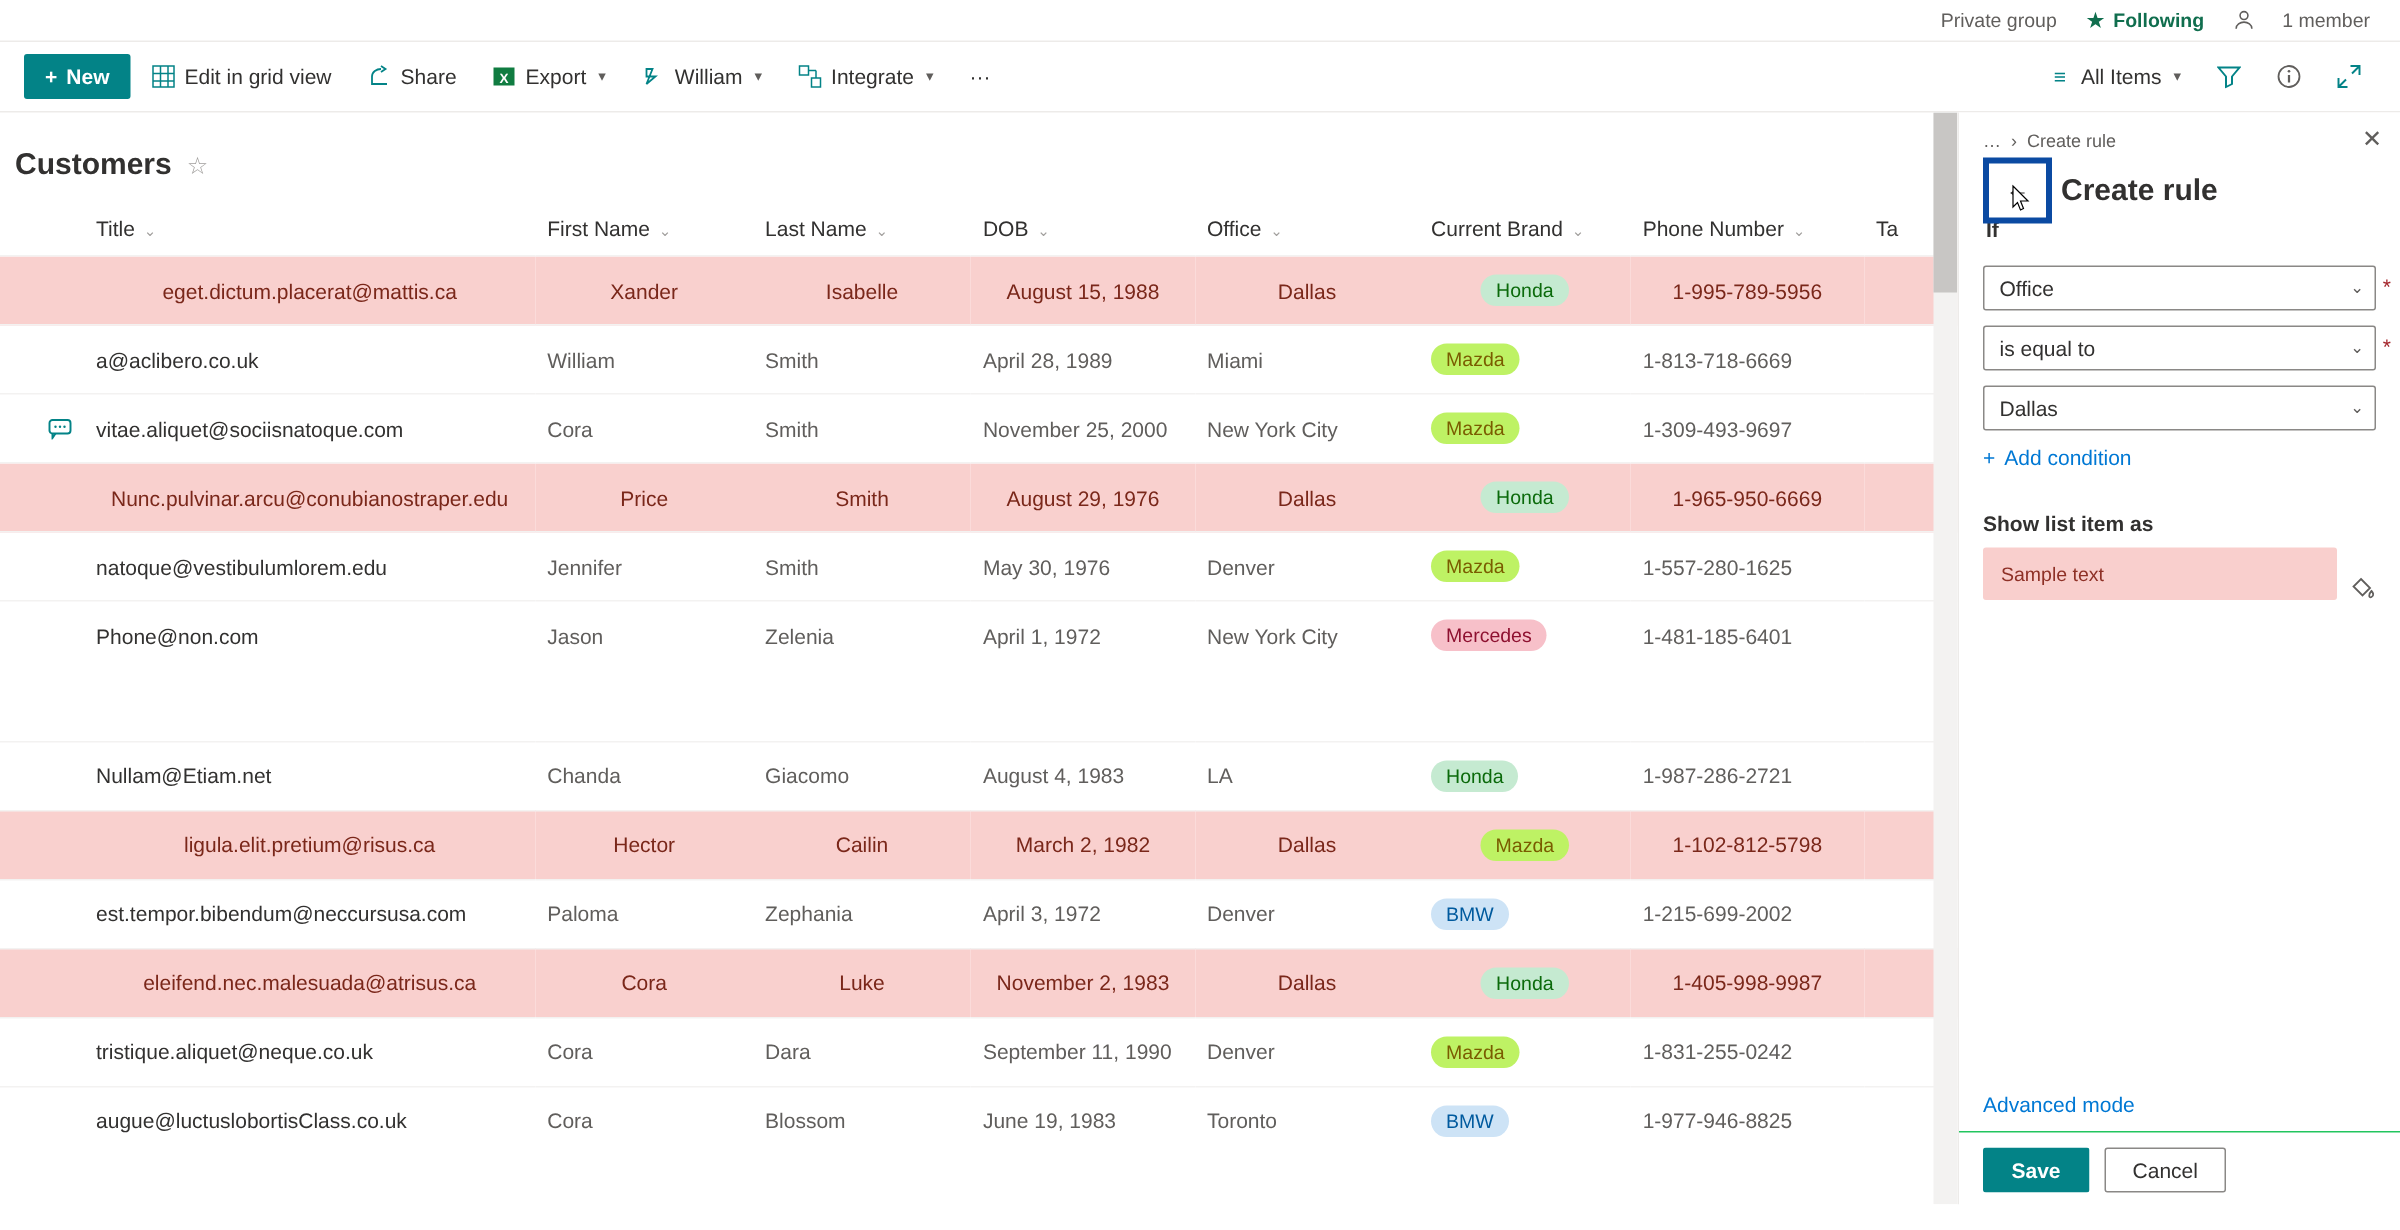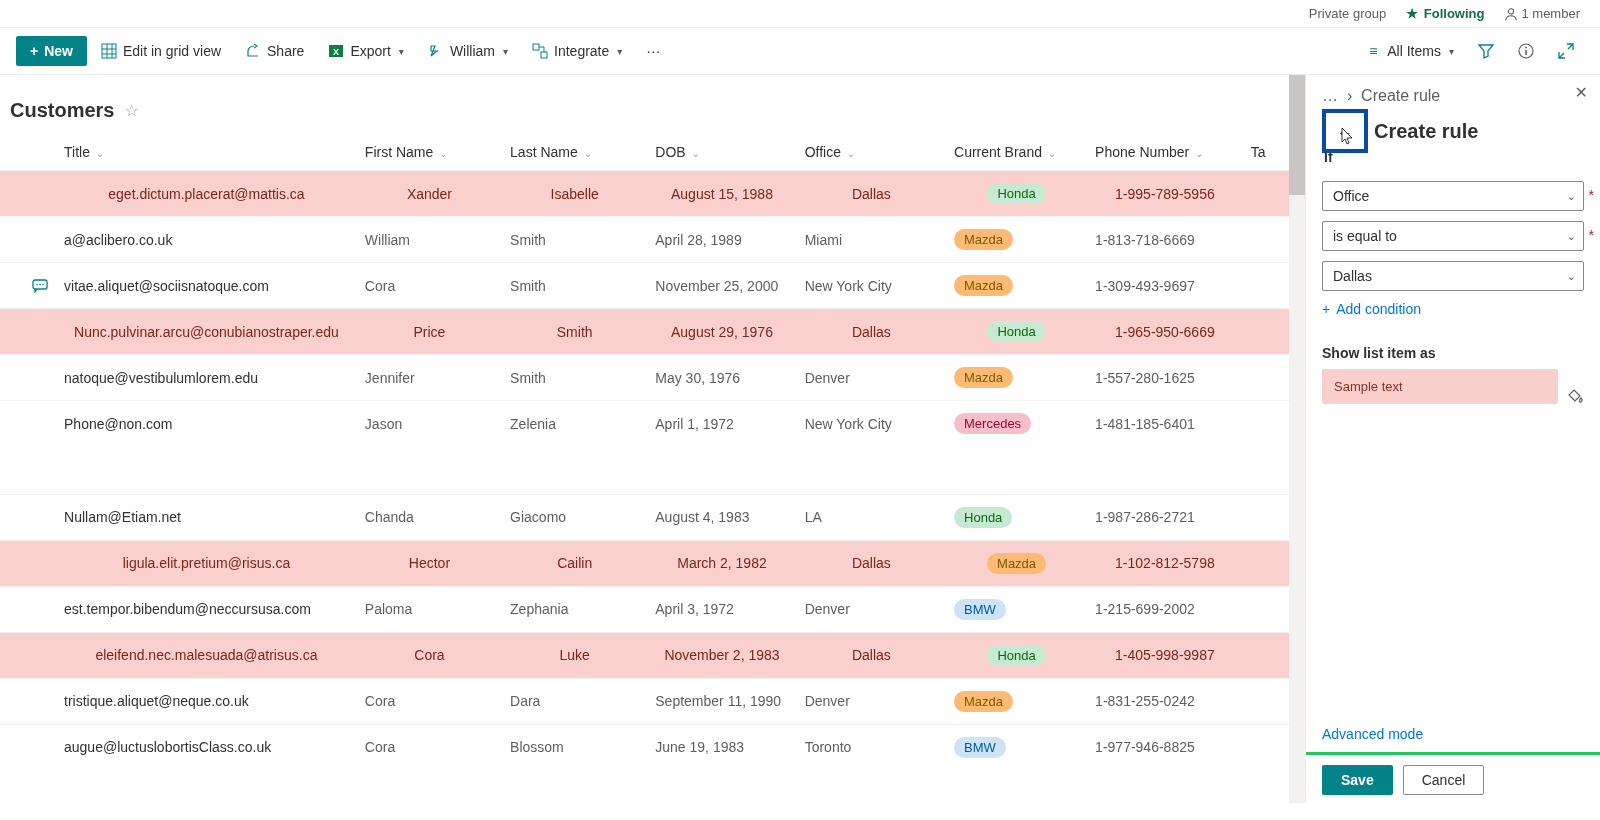--- a/index.html
+++ b/index.html
@@ -1,21 +1,21 @@
 <!DOCTYPE html>
 <html><head>
 <meta charset="utf-8">
 <style>
 * { box-sizing: border-box; margin: 0; padding: 0; font-family: "Segoe UI", -apple-system, sans-serif; }
 body { background: #fff; color: #323130; font-size: 14px; overflow: hidden; }
 
 
 .header-row { display: flex; justify-content: flex-end; align-items: center; gap: 20px; padding: 6px 20px; border-bottom: 1px solid #edebe9; font-size: 13px; color: #605e5c; }
 .header-row .following { display: flex; align-items: center; gap: 6px; color: #106e4e; font-weight: 600; }
-.header-row .members { display: flex; align-items: flex-end; gap: 3px; }
+.header-row .members { display: flex; align-items: flex-start; gap: 18px; }
 
 
 .cmdbar { display: flex; align-items: center; padding: 8px 16px; border-bottom: 1px solid #edebe9; gap: 4px; }
 .cmdbar .btn { display: flex; align-items: center; gap: 6px; padding: 6px 10px; border-radius: 2px; cursor: pointer; font-size: 14px; color: #323130; }
 .cmdbar .btn.primary { background: #038387; color: #fff; font-weight: 600; padding: 7px 14px; }
 .cmdbar .spacer { flex: 1; }
 .cmdbar .icon { width: 16px; height: 16px; display: inline-flex; align-items: center; justify-content: center; }
 .chev { font-size: 10px; color: #605e5c; margin-left: 2px; }
 
 
@@ -42,33 +42,33 @@
 .col-fn { width: 140px; }
 .col-ln { width: 140px; }
 .col-dob { width: 144px; }
 .col-office { width: 144px; }
 .col-brand { width: 136px; }
 .col-phone { width: 150px; }
 .col-tag { width: 60px; }
 
 .pill { display: inline-block; padding: 3px 10px; border-radius: 12px; font-size: 13px; font-weight: 500; }
 .pill.honda { background: #c5ead1; color: #0b6a0b; }
-.pill.mazda { background: #fdba74; color: #7a5c00; }
+.pill.mazda { background: #bef264; color: #7a5c00; }
 .pill.mercedes { background: #f7c0c9; color: #8e1030; }
 .pill.bmw { background: #cde3f6; color: #005a9e; }
 
 .comment-icon { color: #038387; font-size: 14px; }
 
 
 .scroll-track-v { position: absolute; right: 0; top: 0; bottom: 0; width: 16px; background: #f3f2f1; }
 .scroll-thumb-v { position: absolute; right: 0; top: 0; width: 16px; height: 120px; background: #c8c6c4; }
 
 
 .panel-head { padding: 12px 16px 6px; position: relative; }
-.crumb { font-size: 16px; color: #605e5c; }
+.crumb { font-size: 12px; color: #605e5c; }
 .panel-title-row { display: flex; align-items: center; gap: 6px; margin-top: 4px; }
 .panel-title { font-size: 20px; font-weight: 600; }
 .back-box { display: inline-flex; align-items: center; justify-content: center; width: 46px; height: 44px; border: 4px solid #0b4aa2; position: relative; }
 .back-glyph { font-size: 16px; color: #323130; }
 .cursor-ptr { position: absolute; left: 50%; top: 50%; transform: translate(-4px,-4px); font-size: 13px; }
 .close-x { position: absolute; right: 12px; top: 8px; color: #605e5c; cursor: pointer; font-size: 16px; }
 
 .panel-body { padding: 4px 16px 8px; flex: 1; overflow: auto; }
 .section-label { font-size: 14px; font-weight: 600; margin: 8px 0 6px; }
 .dd { position: relative; margin-bottom: 10px; }
@@ -76,21 +76,21 @@
 .dd .dd-chev { position: absolute; right: 8px; top: 50%; transform: translateY(-50%); font-size: 11px; color: #605e5c; pointer-events: none; }
 .req-star { color: #a4262c; position: absolute; right: -10px; top: 6px; font-size: 14px; }
 .add-cond { color: #0078d4; font-size: 14px; display: flex; align-items: center; gap: 6px; margin-top: 6px; cursor: pointer; }
 
 .show-as-row { display: flex; align-items: flex-end; gap: 10px; margin-top: 8px; }
 .sample-box { background: #f9cfcd; color: #8e3026; padding: 10px 12px; font-size: 13px; flex: 1; border-radius: 2px; }
 .fx-icon { color: #605e5c; font-size: 14px; }
 
 .adv-link { color: #0078d4; font-size: 14px; padding: 10px 16px; cursor: pointer; }
 
-.panel-footer { display: flex; gap: 10px; padding: 10px 16px 8px; border-top: 3px solid #22c55e; }
+.panel-footer { display: flex; gap: 10px; padding: 10px 16px 8px; border-top: 1px solid #22c55e; }
 .btn2 { padding: 6px 18px; font-size: 14px; border-radius: 2px; cursor: pointer; border: 1px solid transparent; }
 .btn2.primary { background: #038387; color: #fff; font-weight: 600; }
 .btn2.default { background: #fff; border-color: #8a8886; color: #323130; }
 
 svg { display: block; }
 </style>
 </head>
 <body>
 
 <div class="header-row">

